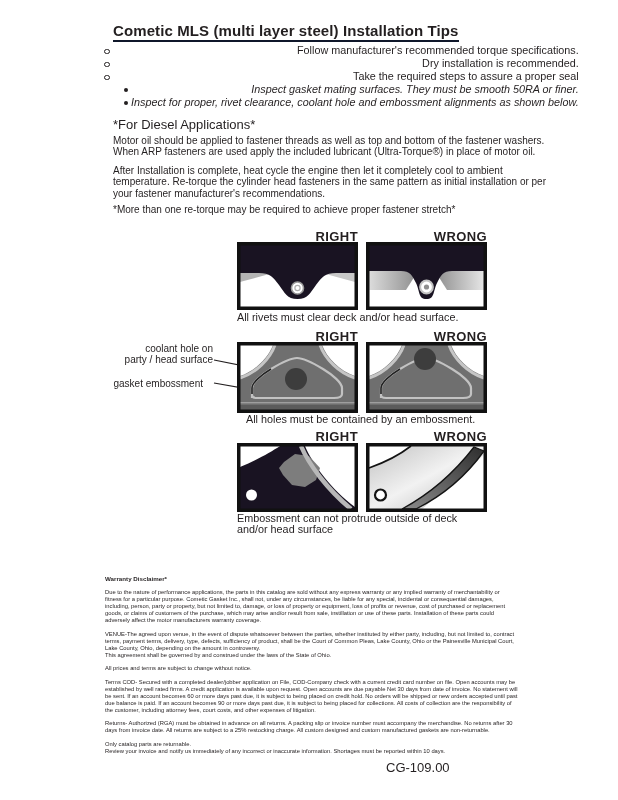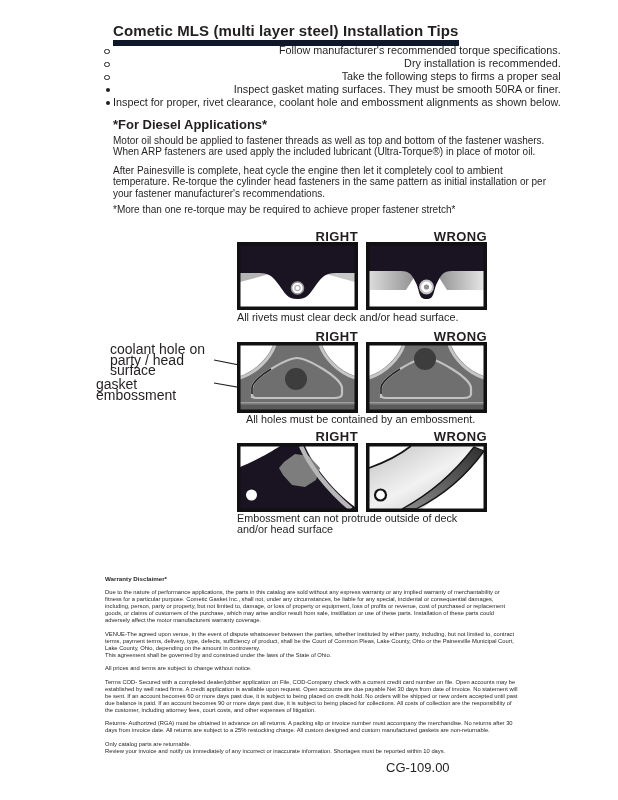--- a/index.html
+++ b/index.html
@@ -2,33 +2,33 @@
 <html><head>
 <meta charset="utf-8">
 <style>
   html,body{margin:0;padding:0;background:#e8e8e8;}
   .page{
     position:relative;width:618px;height:800px;background:#ffffff;
     font-family:"Liberation Sans","DejaVu Sans",sans-serif;color:#231f20;
     overflow:hidden;margin:0 auto;
   }
   .doc-title{position:absolute;left:113px;top:22px;font-size:15px;font-weight:bold;
-    letter-spacing:.1px;border-bottom:6px solid #0f172a;padding-bottom:1px;}
+    letter-spacing:.1px;border-bottom:2px solid #0f172a;padding-bottom:1px;}
   .tips{position:absolute;left:104px;top:44px;font-size:10.8px;}
   .tip{display:flex;align-items:flex-start;line-height:13px;justify-content:space-between;}
   .tip .m-open{flex:none;width:3.5px;height:3.5px;border:1px solid #231f20;border-radius:50%;margin:4.5px 4px 0 0;}
   .tip .m-solid{flex:none;width:4px;height:4px;background:#231f20;border-radius:50%;margin:4.5px 3px 0 0;}
-  .tip.sub{margin-left:2px;}
-  .diesel-h{position:absolute;left:113px;top:117px;font-size:13px;font-weight:bold;}
+  .tip.sub{margin-left:20px;font-style:italic;}
+  .diesel-h{position:absolute;left:113px;top:117px;font-size:13px;font-weight:normal;}
   .body-p{position:absolute;left:113px;width:440px;font-size:10px;line-height:11.4px;}
   .p1{top:135px;} .p2{top:165px;} .note{top:204px;}
   .dh{position:absolute;width:121px;text-align:right;font-size:13px;font-weight:bold;letter-spacing:.4px;}
   .panel{position:absolute;display:block;}
   .cap{position:absolute;font-size:10.8px;line-height:11px;}
-  .lab{position:absolute;font-size:14px;line-height:10.5px;text-align:left;}
+  .lab{position:absolute;font-size:10px;line-height:10.5px;text-align:right;}
   .conn{position:absolute;left:210px;top:352px;}
   .warranty{position:absolute;left:105px;top:575px;width:413px;font-size:5.8px;line-height:7px;}
   .warranty .wh{font-size:6.2px;font-weight:bold;margin:0 0 7px 0;}
   .warranty p{margin:0 0 6.5px 0;}
   .warranty p.mb0{margin:0;}
   .doc-code{position:absolute;left:386px;top:760px;font-size:13px;}
 </style>
 </head>
 <body>
 
@@ -40,35 +40,35 @@
     <div class="tip">
         <span class="m-open"></span>
         <span>Follow manufacturer's recommended torque specifications.</span>
       </div>
     <div class="tip">
         <span class="m-open"></span>
         <span>Dry installation is recommended.</span>
       </div>
     <div class="tip">
         <span class="m-open"></span>
-        <span>Take the following steps to firms a proper seal</span>
+        <span>Take the required steps to assure a proper seal</span>
       </div>
     <div class="tip sub">
         <span class="m-solid"></span>
         <span>Inspect gasket mating surfaces.  They must be smooth 50RA or finer.</span>
       </div>
     <div class="tip sub">
         <span class="m-solid"></span>
         <span>Inspect for proper, rivet clearance, coolant hole and embossment alignments as shown below.</span>
       </div>
   </div>
 
   <div class="diesel-h">*For Diesel Applications*</div>
   <div class="body-p p1">Motor oil should be applied to fastener threads as well as top and bottom of the fastener washers. When ARP fasteners are used apply the included lubricant (Ultra-Torque®) in place of motor oil.</div>
-  <div class="body-p p2">After Painesville is complete, heat cycle the engine then let it completely cool to ambient temperature. Re-torque the cylinder head fasteners in the same pattern as initial installation or per your fastener manufacturer's recommendations.</div>
+  <div class="body-p p2">After Installation is complete, heat cycle the engine then let it completely cool to ambient temperature. Re-torque the cylinder head fasteners in the same pattern as initial installation or per your fastener manufacturer's recommendations.</div>
   <div class="body-p note">*More than one re-torque may be required to achieve proper fastener stretch*</div>
 
   <div class="dh" style="left:237px;top:229px;">RIGHT</div>
   <div class="dh" style="left:366px;top:229px;">WRONG</div>
 
   <svg class="panel" style="left:237px;top:242px;" width="121" height="68" viewBox="0 0 121 68">
     <rect x="0" y="0" width="121" height="68" fill="#fff"></rect>
     <polygon points="3,31 36,31 3,40" fill="#b4b4b4"></polygon>
     <polygon points="118,31 85,31 118,40" fill="#c8c8c8"></polygon>
     <path d="M3,3 H118 V31 H99 C88,31 85,35 79,43 C73,51 71,57 60.5,57 C50,57 48,51 42,43 C36,35 33,31 22,31 H3 Z" fill="#191322"></path>

